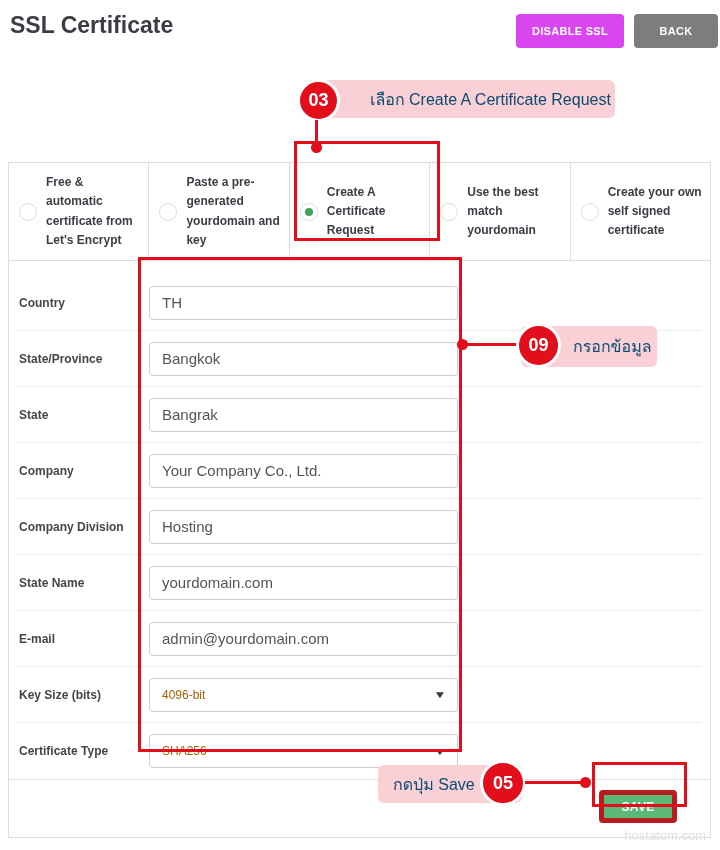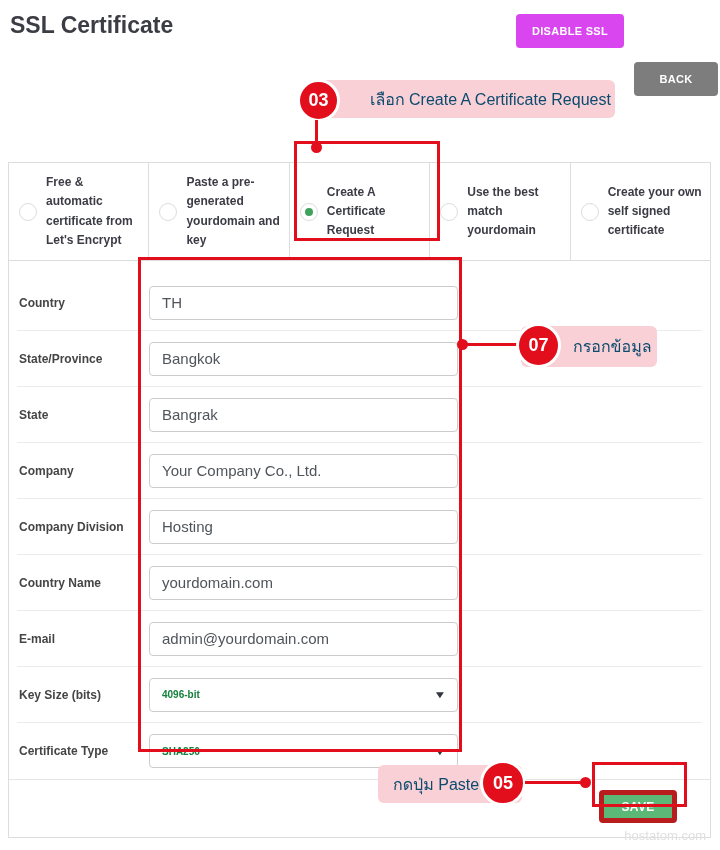--- a/index.html
+++ b/index.html
@@ -7,21 +7,21 @@
     font-family:"Liberation Sans","DejaVu Sans",sans-serif; }
   body { position:relative; overflow:hidden; }
 
   
   .page-title { position:absolute; left:10px; top:12px; font-size:23px;
     font-weight:bold; color:#3c3c44; }
   .btn { position:absolute; top:14px; height:34px; border:none; border-radius:4px;
     color:#fff; font-weight:bold; font-size:11px; letter-spacing:.3px;
     font-family:inherit; cursor:pointer; }
   .btn-disable { left:516px; width:108px; background:#d946ef; }
-  .btn-back   { left:634px; width:84px;  background:#7d7d7d;margin-top:48px; }
+  .btn-back   { left:634px; width:84px;  background:#7d7d7d; }
 
   
   .panel { position:absolute; left:8px; top:142px; width:703px; height:676px;
     border:1px solid #ddd; background:#fff;margin-top:20px; }
 
   
   .options-row { display:flex; height:98px; border-bottom:1px solid #ddd; }
   .option-cell { flex:1; display:flex; align-items:center; padding:0 8px 0 10px;
     border-right:1px solid #ddd; cursor:pointer; }
   .option-cell:last-child { border-right:none; }
@@ -37,21 +37,21 @@
     border-bottom:1px solid #ececec; padding:0 2px; }
   .form-row:last-child { border-bottom:none; }
   .field-label { width:130px; min-width:130px; font-size:12px; font-weight:600;
     color:#454545; }
   .text-input { width:309px; height:34px; border:1px solid #ccc; border-radius:4px;
     padding:0 12px; font-size:15px; color:#50555b; font-family:inherit;
     background:#fff; outline:none; }
   .select-box { width:309px; height:34px; border:1px solid #ccc; border-radius:4px;
     padding:0 12px; background:#fff; display:flex; align-items:center;
     justify-content:space-between; cursor:pointer; }
-  .select-value { font-size:10px; font-weight:700; color:#15803d; }
+  .select-value { font-size:12px; font-weight:400; color:#a16207; }
   .caret { font-size:10px; color:#33363c; transform:scaleX(1.35); }
 
   
   .save-row { height:59px; border-top:1px solid #e5e5e5; position:relative; }
   .btn-save { position:absolute; right:33px; top:10px; width:78px; height:33px;
     background:#5cb877; border:5px solid #b91c1c; border-radius:4px; color:#fff;
     font-weight:bold; font-size:12px; letter-spacing:.3px; font-family:inherit;
     cursor:pointer; }
 
   
@@ -138,21 +138,21 @@
     </div>
     <div class="form-row">
       <span class="field-label">Company</span>
       <input class="text-input" type="text" value="Your Company Co., Ltd." style="">
     </div>
     <div class="form-row">
       <span class="field-label">Company Division</span>
       <input class="text-input" type="text" value="Hosting" style="">
     </div>
     <div class="form-row">
-      <span class="field-label">Country Name</span>
+      <span class="field-label">State Name</span>
       <input class="text-input" type="text" value="yourdomain.com" style="">
     </div>
     <div class="form-row">
       <span class="field-label">E-mail</span>
       <input class="text-input" type="text" value="admin@yourdomain.com" style="">
     </div>
     <div class="form-row">
       <span class="field-label">Key Size (bits)</span>
       <div class="select-box">
         <span class="select-value">4096-bit</span>
@@ -180,23 +180,23 @@
 <div class="conn-line ann03-line"></div>
 <div class="conn-dot ann03-dot"></div>
 <div class="red-box rb-option"></div>
 
 <div class="red-box rb-inputs"></div>
 <div class="conn-dot ann04-dot"></div>
 <div class="conn-line ann04-line"></div>
 <div class="ann-badge ann04-box">
   <span class="ann-text">กรอกข้อมูล</span>
 </div>
-<div class="step-circle ann04-circle">07</div>
+<div class="step-circle ann04-circle">09</div>
 
 <div class="red-box rb-save"></div>
 <div class="ann-badge ann05-box">
-  <span class="ann-text">กดปุ่ม Paste</span>
+  <span class="ann-text">กดปุ่ม Save</span>
 </div>
 <div class="step-circle ann05-circle">05</div>
 <div class="conn-line ann05-line"></div>
 <div class="conn-dot ann05-dot"></div>
 
 <div class="watermark">hostatom.com</div>
 
 </body></html>

